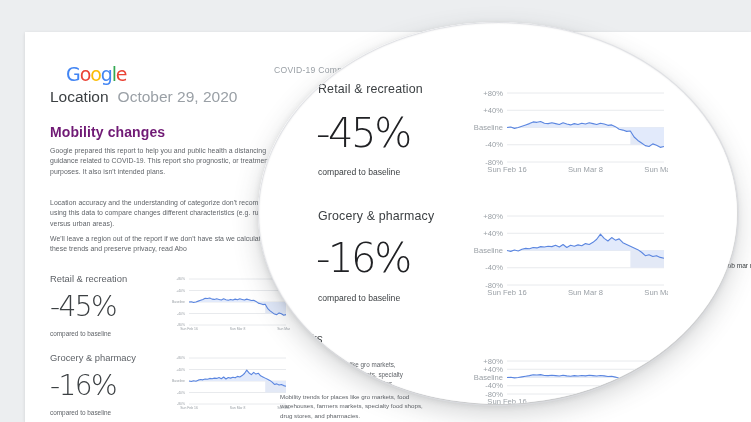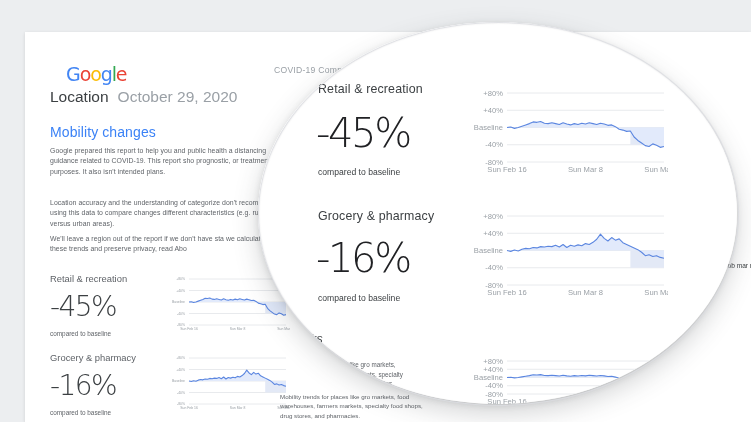--- a/index.html
+++ b/index.html
@@ -44,21 +44,21 @@
     font-size:8.6px;color:#9aa0a6;letter-spacing:.25px;white-space:nowrap;
   }
 
   
   .region-line{position:absolute;left:25px;top:56px;white-space:nowrap;}
   .region-name{font-size:15.5px;color:#3c4043;font-weight:400;}
   .region-date{font-size:15.5px;color:#9aa0a6;font-weight:400;margin-left:9px;}
 
   .sec-title{
     position:absolute;left:25px;top:92px;
-    font-size:14px;color:#3b82f6;font-weight:400;letter-spacing:.1px;
+    font-size:14px;color:#701a75;font-weight:700;letter-spacing:.1px;
   }
 
   .para{
     position:absolute;left:25px;width:233px;
     font-size:6.9px;line-height:10.4px;color:#5f6368;letter-spacing:.05px;
   }
   #p1{top:114px;}
   #p2{top:166px;}
   #p3{top:202px;}
 

